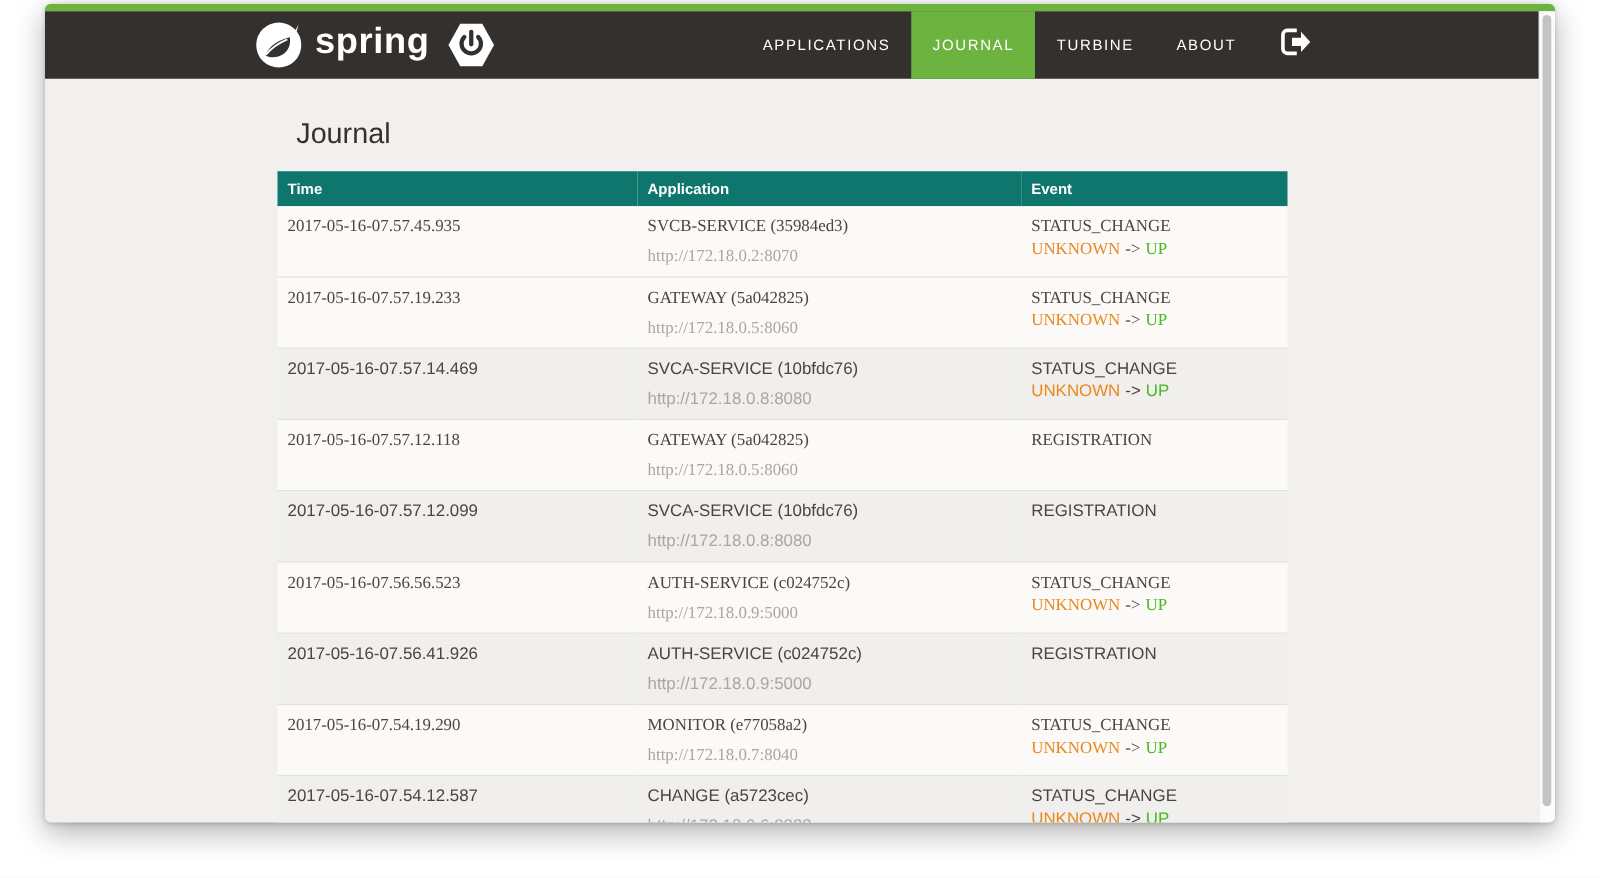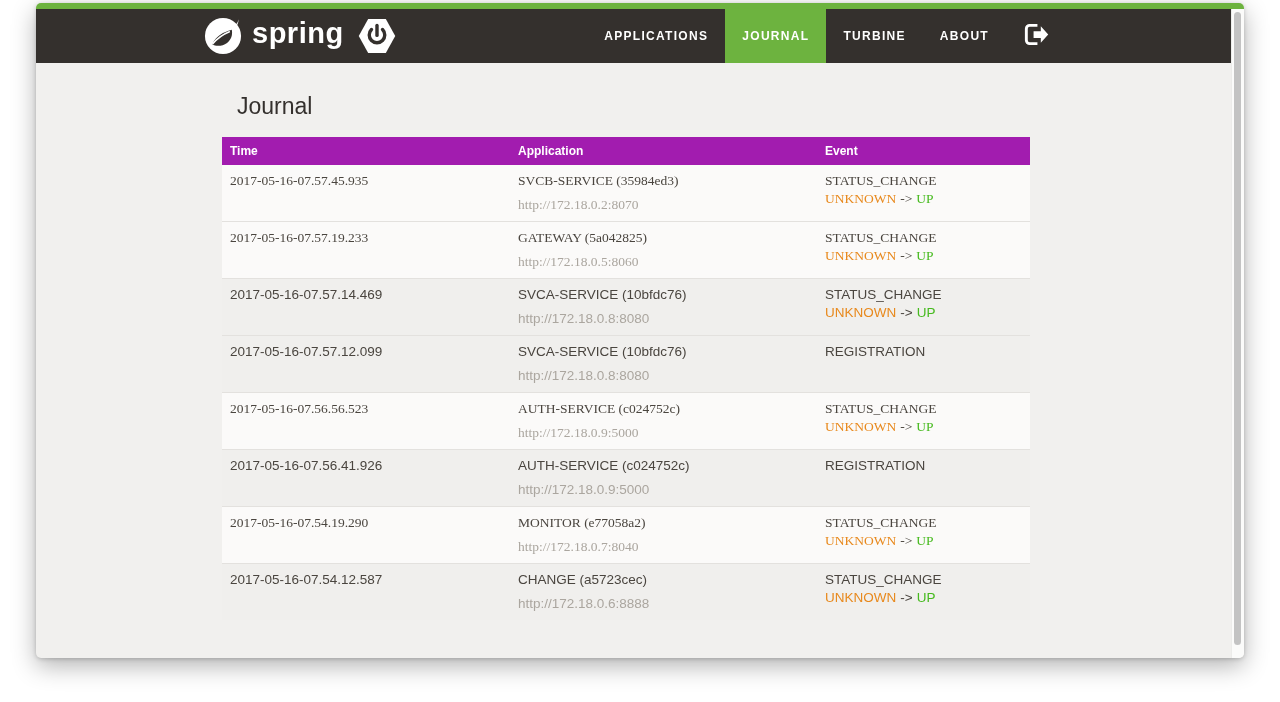--- a/index.html
+++ b/index.html
@@ -43,21 +43,21 @@
     font-weight: bold;
     letter-spacing: .5px;
     margin: 0 13px 5px 10px;
   }
   .nav-tabs { margin-left: auto; display: flex; height: 100%; align-items: stretch; }
   .nav-item {
     display: flex; align-items: center;
     padding: 0 17px;
     color: #fff;
     font-size: 12px;
-    font-weight: bold;
+    font-weight: normal;
     letter-spacing: 1.3px;
     text-decoration: none;
     cursor: pointer;
   }
   .nav-item.active { background: var(--accent-green, #6db33f); }
   .logout-btn {
     display: flex; align-items: center;
     margin-left: 16px;
     cursor: pointer;
   }
@@ -68,21 +68,21 @@
     font-weight: 400;
     color: #34302d;
   }
   table.journal {
     margin-left: 186px;
     width: 808px;
     border-collapse: collapse;
     table-layout: fixed;
   }
   th {
-    background: #a21caf;
+    background: #0f766e;
     color: #fff;
     font-size: 12px;
     font-weight: bold;
     text-align: left;
     height: 28px;
     padding: 0 8px;
   }
   col.c-time { width: 288px; }
   col.c-app  { width: 307px; }
   col.c-event{ width: 213px; }
@@ -205,20 +205,30 @@
             <td>2017-05-16-07.57.14.469</td>
             <td>
               <div class="app-name">SVCA-SERVICE (10bfdc76)</div>
               <div class="app-url">http://172.18.0.8:8080</div>
             </td>
             <td>
               <div class="event-type">STATUS_CHANGE</div>
               <div class="event-status"><span class="status-from">UNKNOWN</span><span class="status-arrow">-&gt;</span><span class="status-to">UP</span></div>
             </td>
           </tr>
+          <tr class="odd">
+            <td>2017-05-16-07.57.12.118</td>
+            <td>
+              <div class="app-name">GATEWAY (5a042825)</div>
+              <div class="app-url">http://172.18.0.5:8060</div>
+            </td>
+            <td>
+              <div class="event-type">REGISTRATION</div>
+            </td>
+          </tr>
           <tr class="even">
             <td>2017-05-16-07.57.12.099</td>
             <td>
               <div class="app-name">SVCA-SERVICE (10bfdc76)</div>
               <div class="app-url">http://172.18.0.8:8080</div>
             </td>
             <td>
               <div class="event-type">REGISTRATION</div>
             </td>
           </tr>

